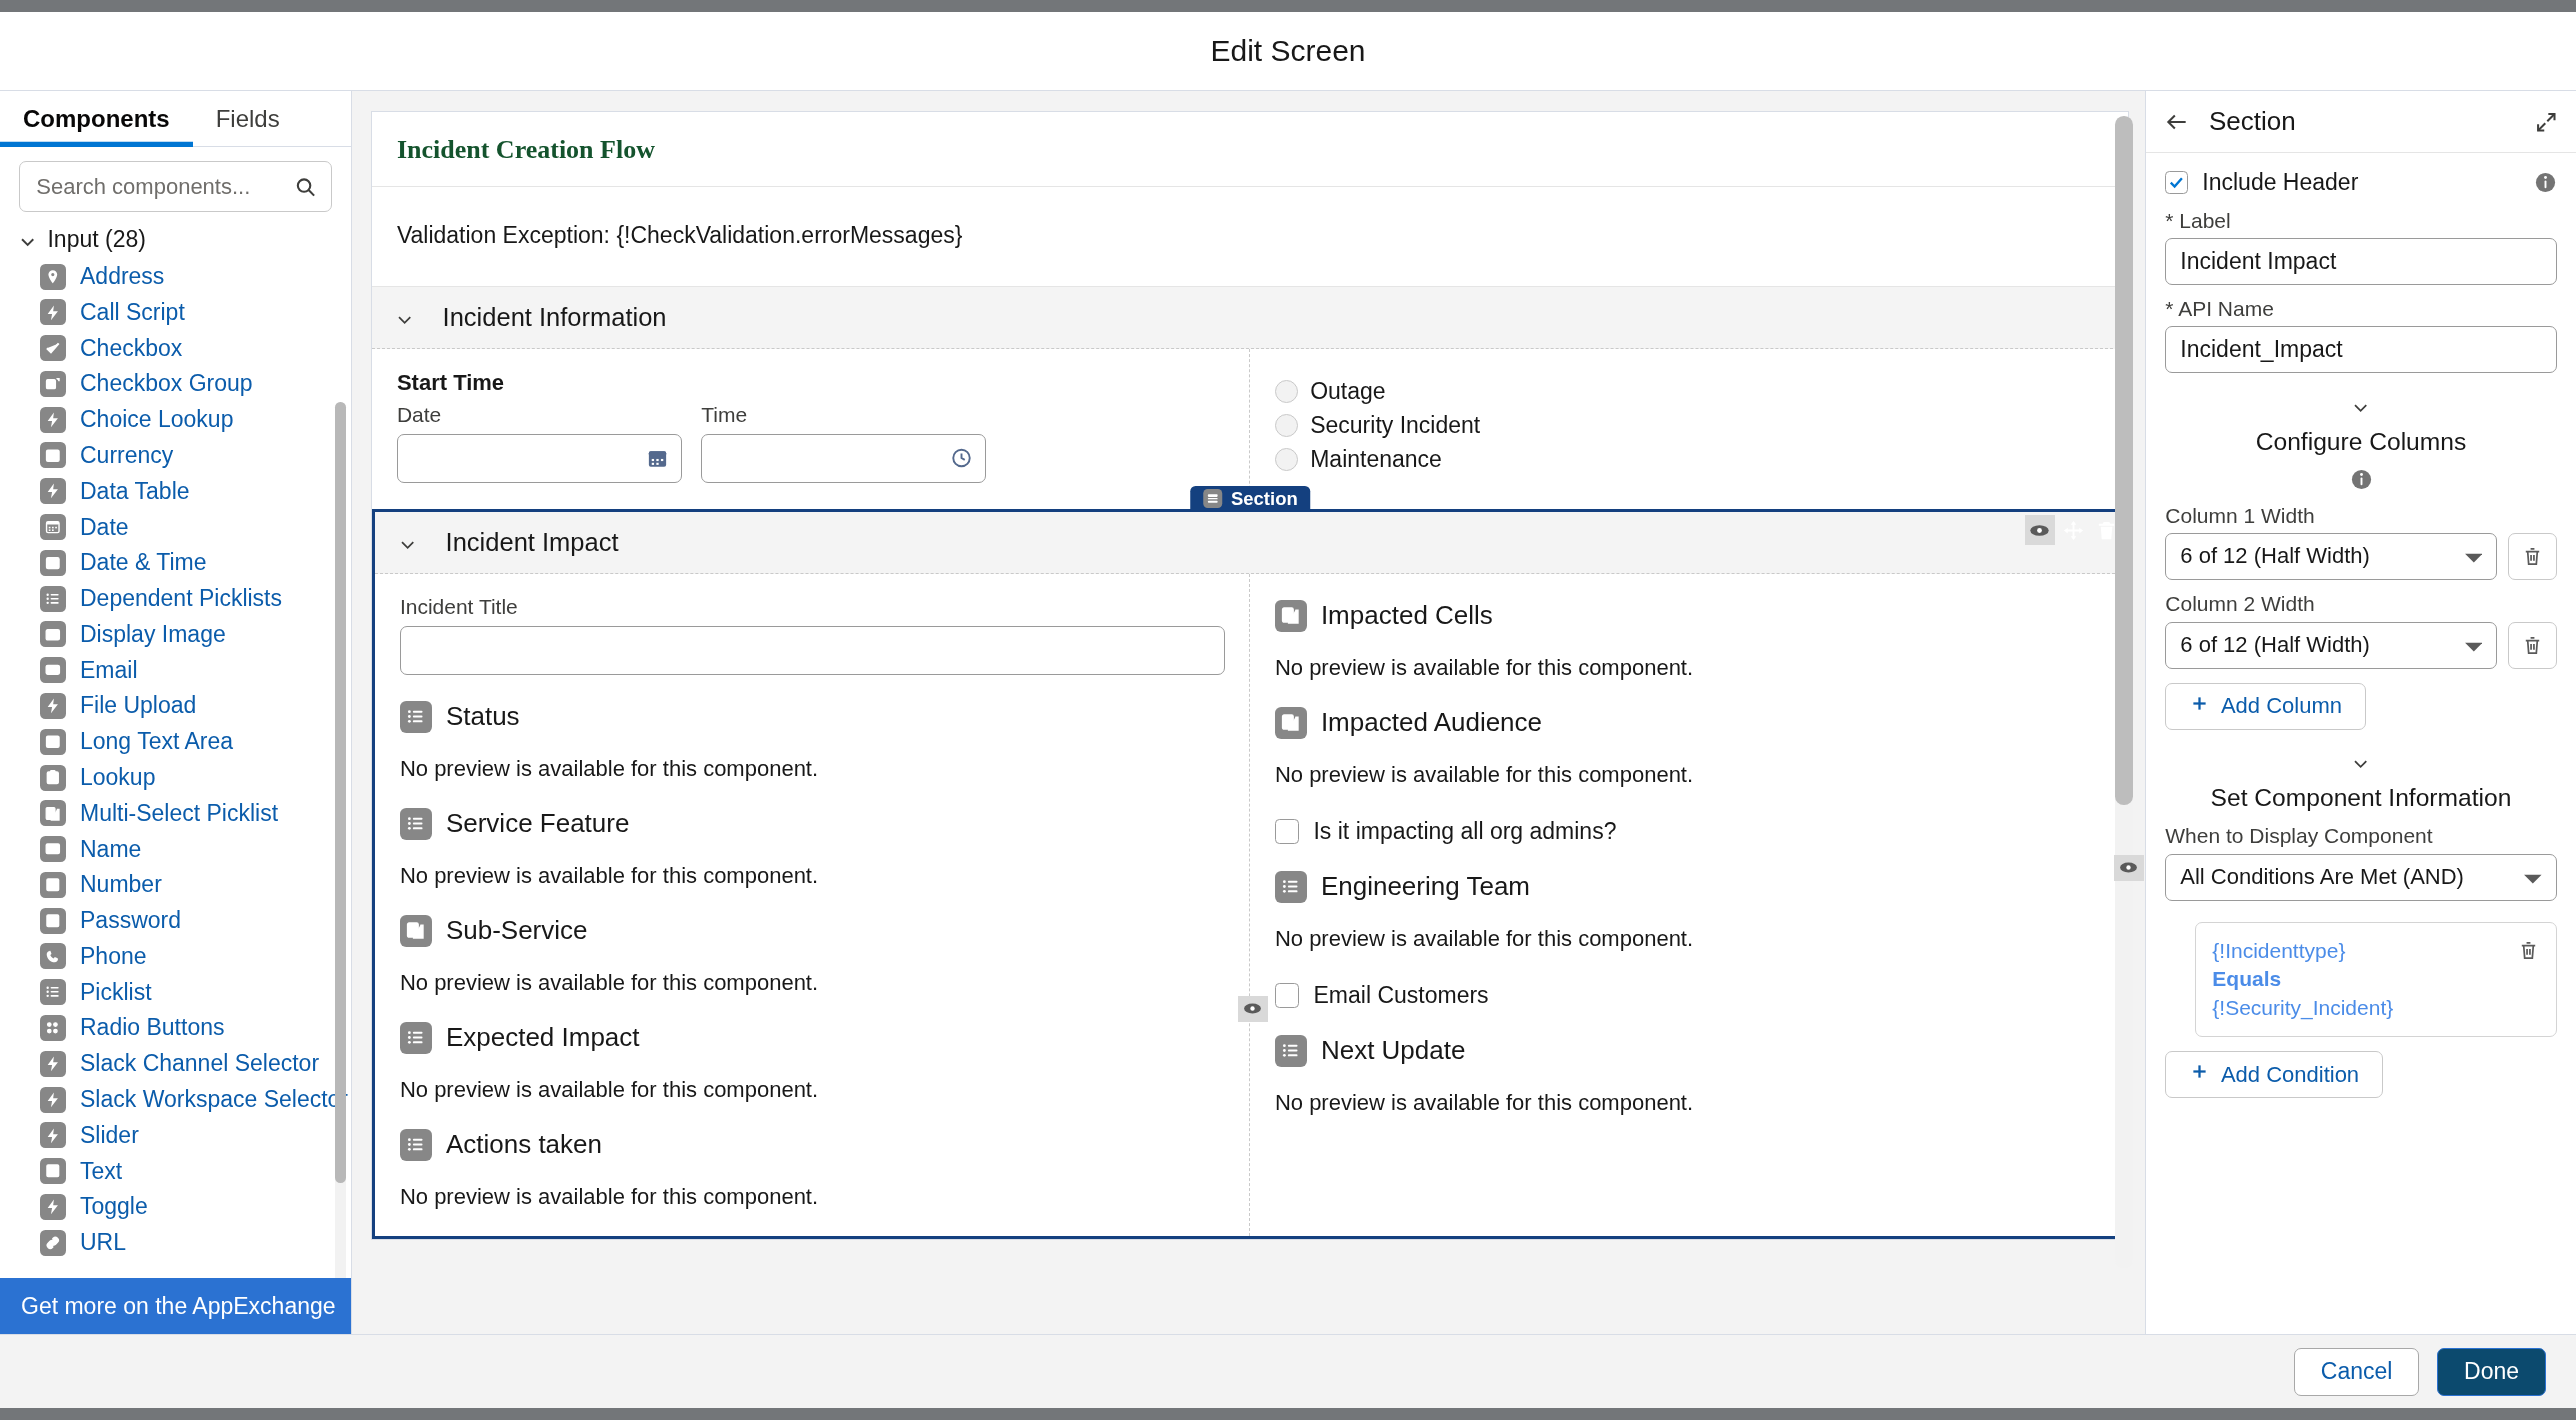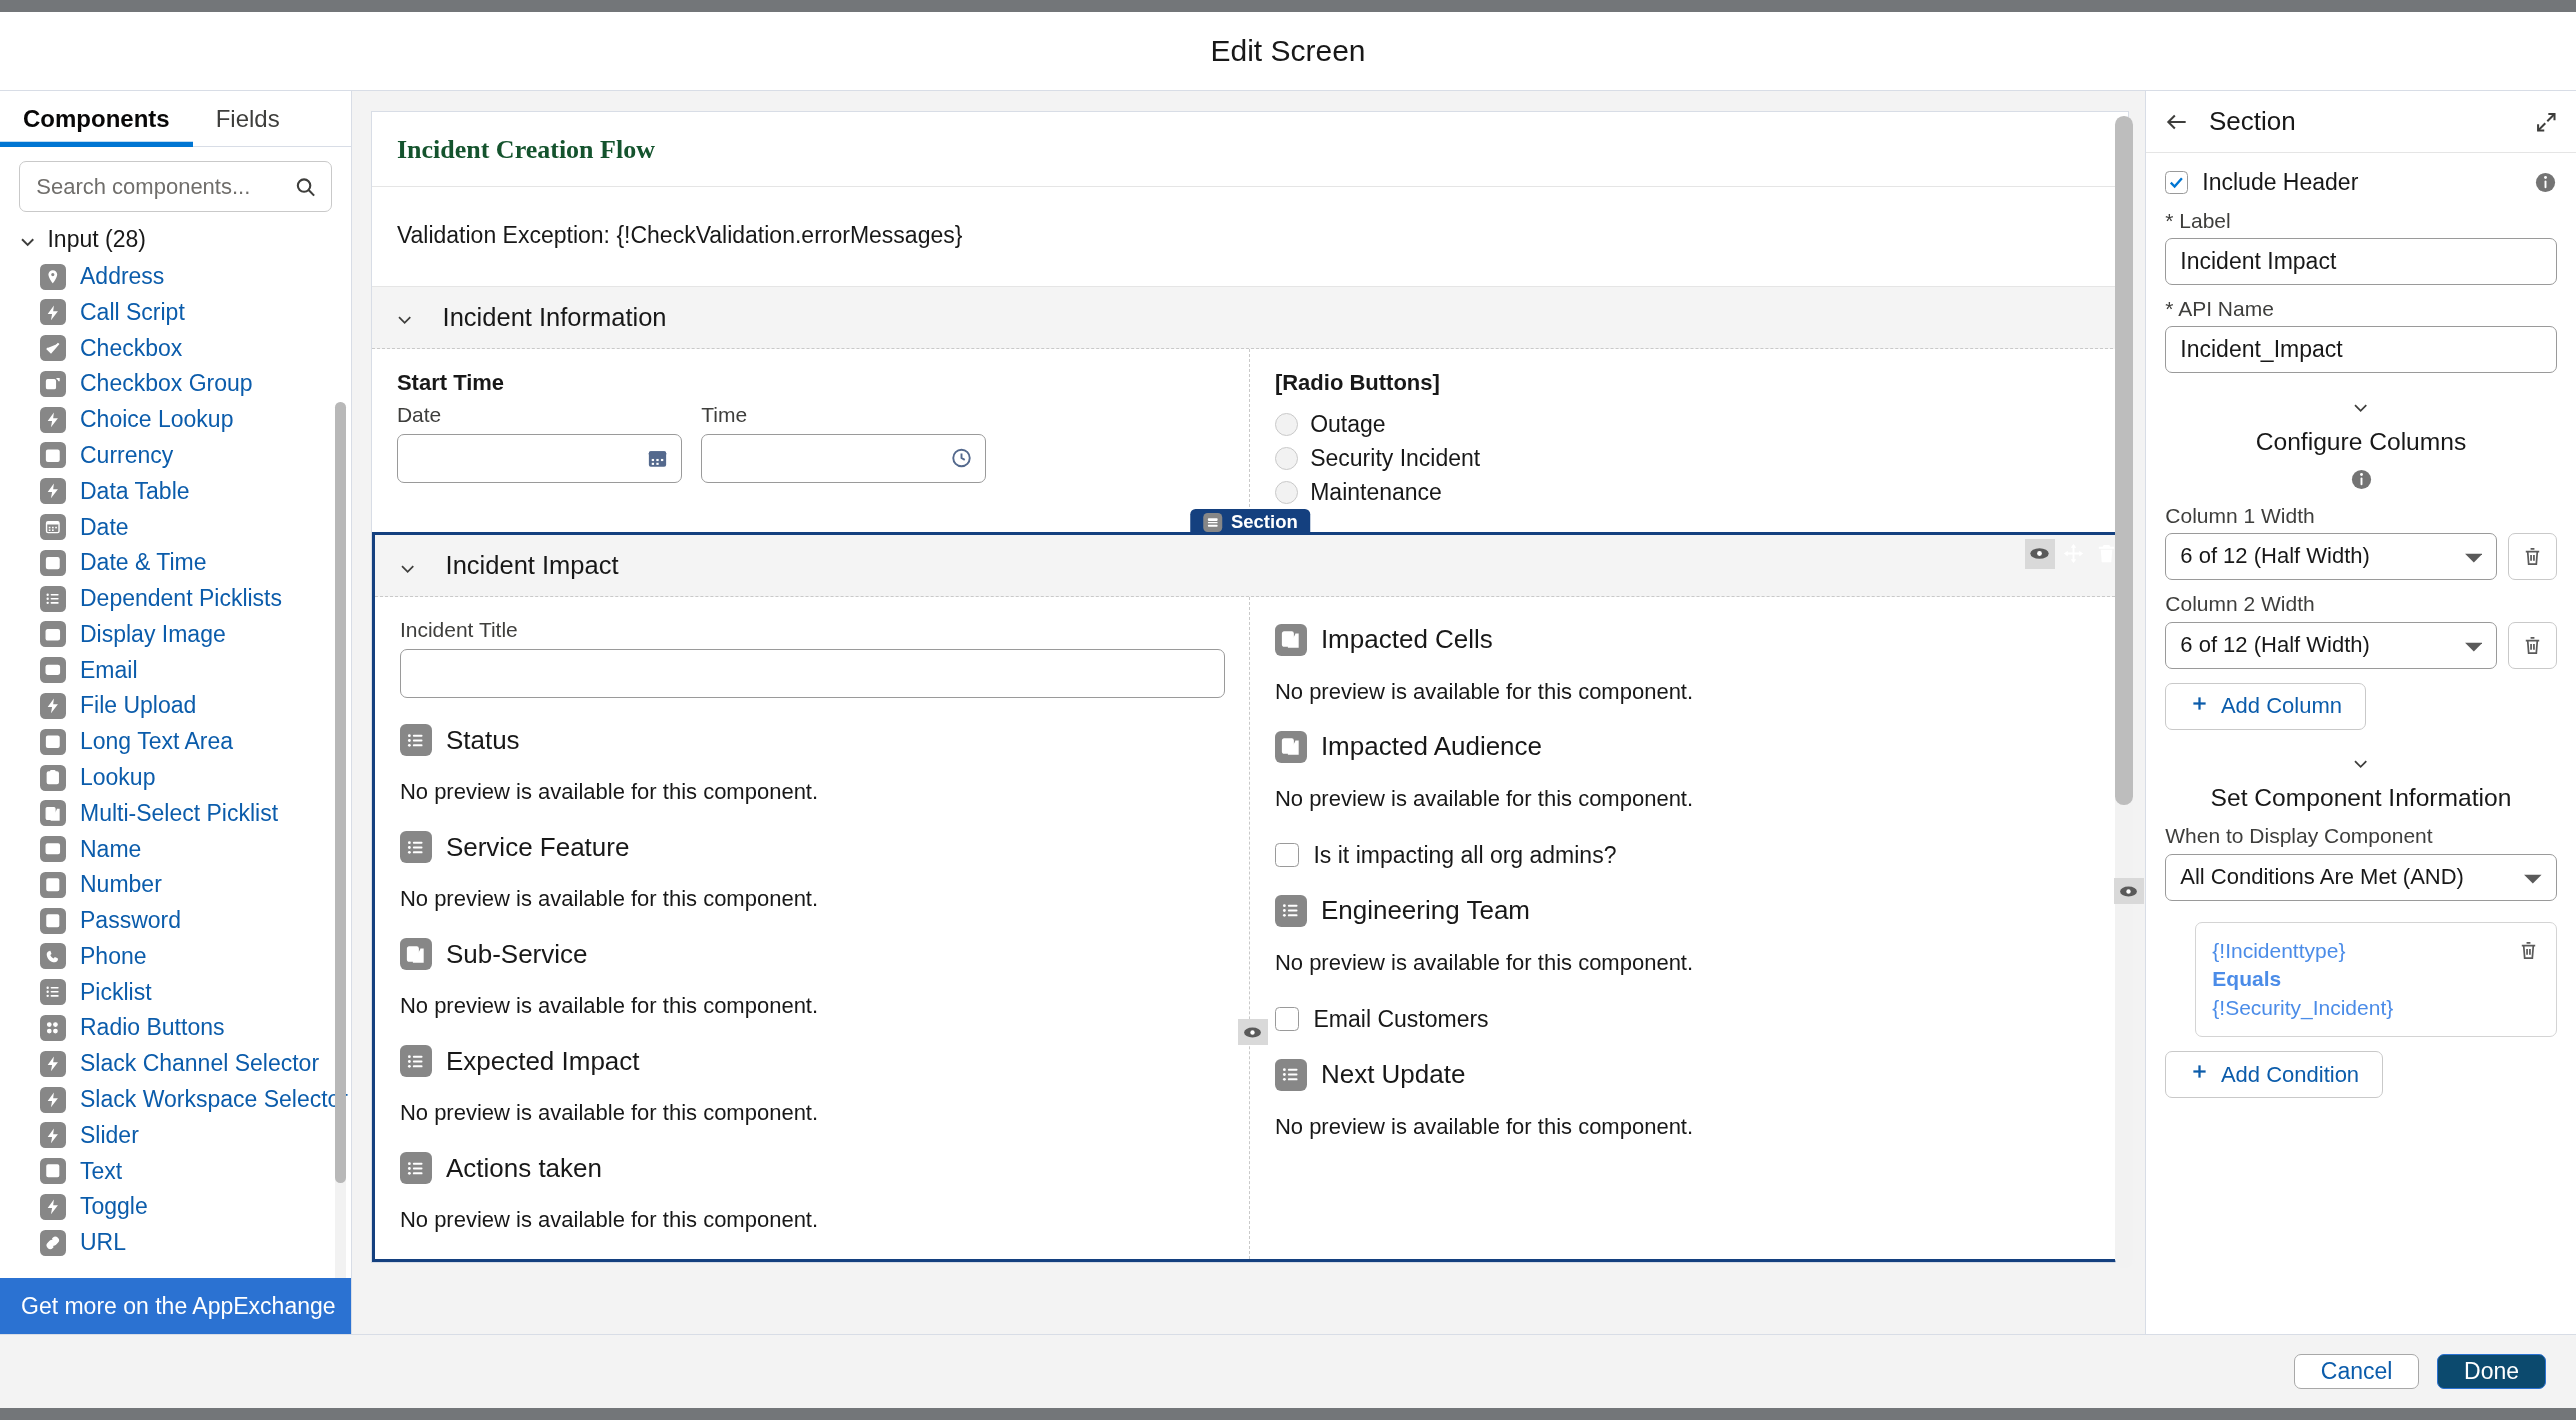--- a/index.html
+++ b/index.html
@@ -301,21 +301,21 @@
 
   
   .footer {
     flex:0 0 74px; height:74px;
     background:#f3f3f3;
     border-top:1.8px solid #d8dde6;
     display:flex; align-items:center; justify-content:flex-end;
     gap:17.6px; padding-right:30px;
   }
   .btn {
-    height:35px; min-width:106px; padding:0 26px;
+    height:48px; min-width:106px; padding:0 26px;
     border-radius:7px; font-size:23px; cursor:pointer;
     display:flex; align-items:center; justify-content:center;
   }
   .btn-cancel { background:#fff; border:0.9px solid #a8a8a8; color:#0b5cab; }
   .btn-done { background:#0c4a6e; border:0.9px solid #2b72d2; color:#fff; }
 </style>
 </head>
 <body>
 
 <div class="modal">
@@ -686,21 +686,20 @@
                       <svg viewBox="0 0 24 24" fill="none" stroke="#54698d" stroke-width="2">
                         <circle cx="12" cy="12" r="8.6"></circle>
                           <polyline points="12,7.2 12,12 15.4,14"></polyline>
                       </svg>
                     </span>
                   </div>
                 </div>
               </div>
             </div>
             <div class="sec-col">
-              <div class="fieldlabel bold">[Radio Buttons]</div>
               <div class="radiogroup" id="radio-options">
                   <div class="radio-row">
                     <span class="radio-dot"></span>
                     <span class="radio-lbl">Outage</span>
                   </div>
                   <div class="radio-row">
                     <span class="radio-dot"></span>
                     <span class="radio-lbl">Security Incident</span>
                   </div>
                   <div class="radio-row">

